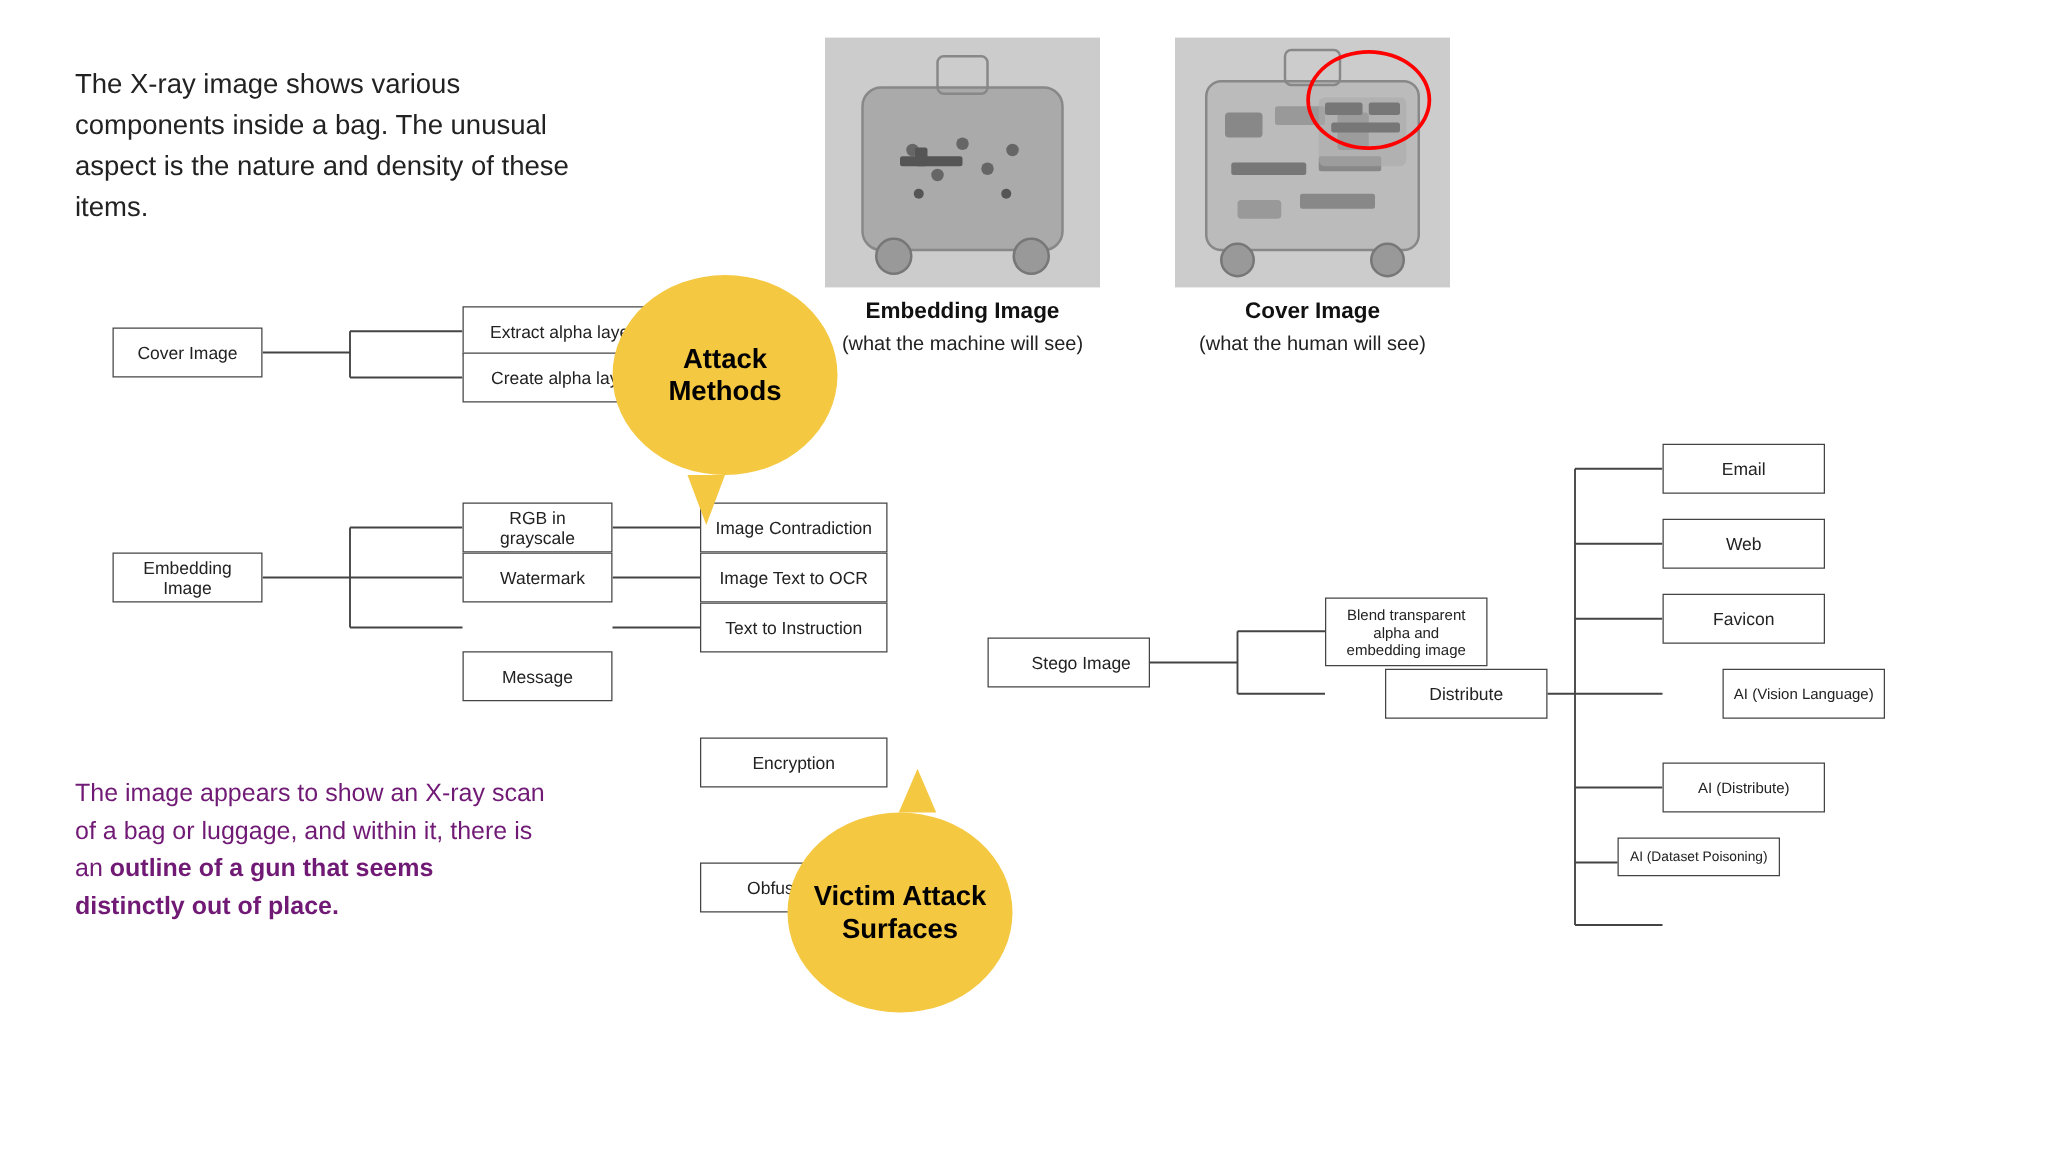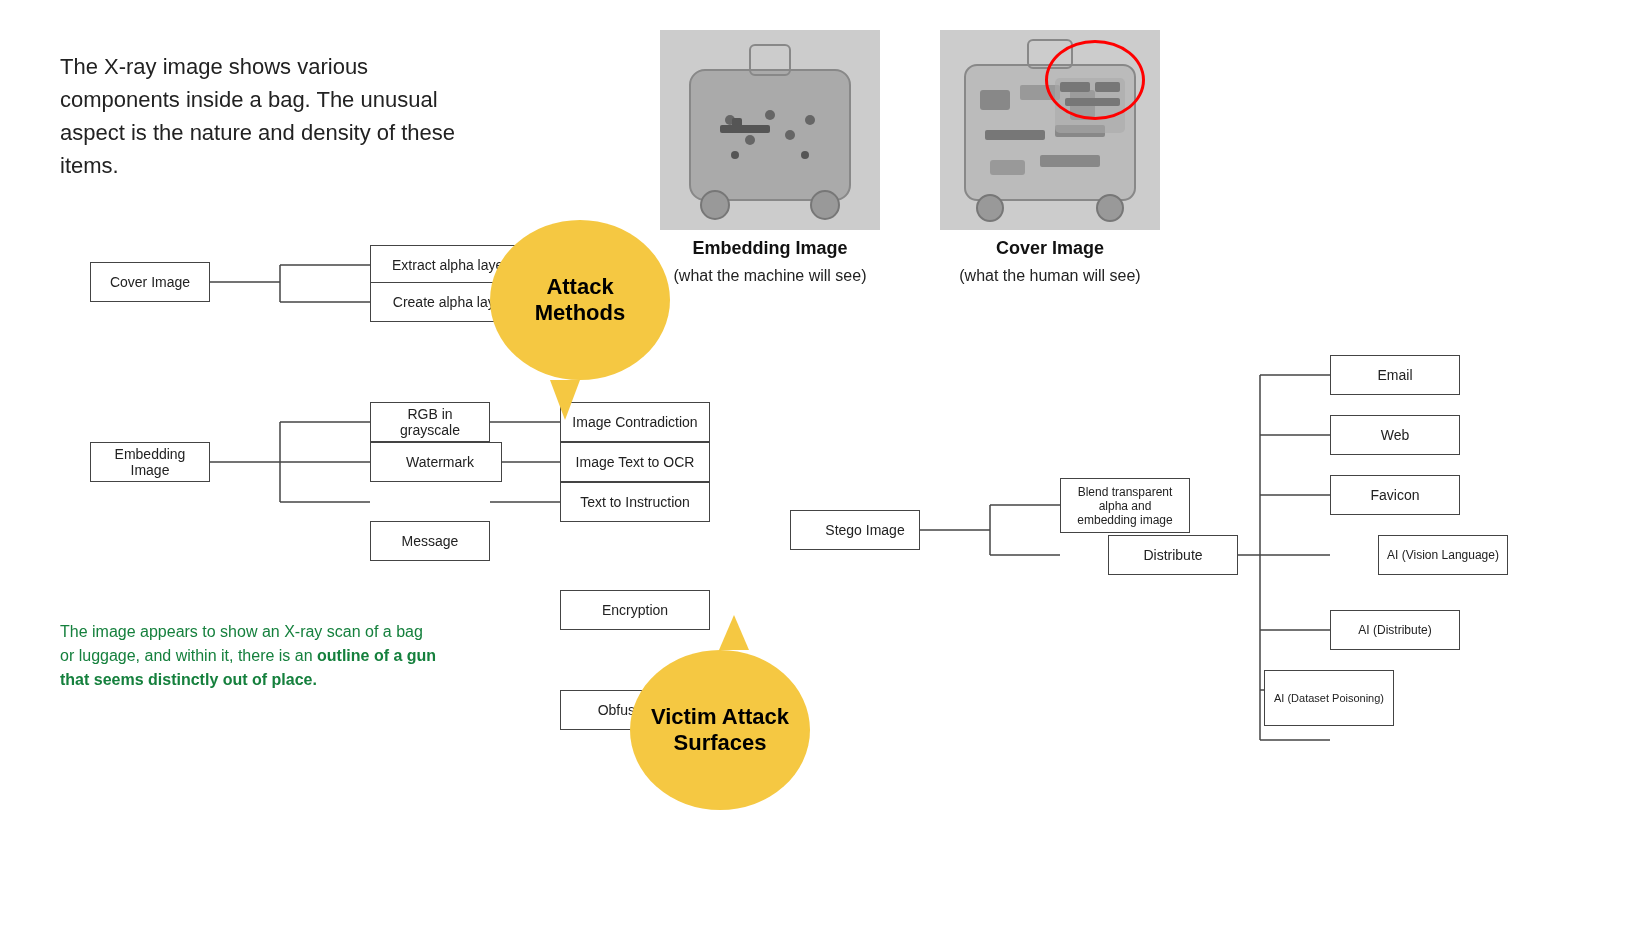--- a/index.html
+++ b/index.html
@@ -29,23 +29,23 @@
       line-height: 1.5;
       color: #222;
     }
 
     
     .bottom-left-text {
       position: absolute;
       top: 620px;
       left: 60px;
       width: 380px;
-      font-size: 16px;
+      font-size: 20px;
       line-height: 1.5;
-      color: #15803d;
+      color: #701a75;
     }
 
     
     .diagram {
       position: absolute;
       top: 210px;
       left: 60px;
       width: 1550px;
       height: 650px;
     }
@@ -288,21 +288,21 @@
     <div class="box" style="left:30px; top:52px; width:120px; height:40px;">Cover Image</div>
 
     <div class="box" style="left:310px; top:35px; width:160px; height:40px;">Extract alpha layer</div>
 
     <div class="box" style="left:310px; top:72px; width:160px; height:40px;">Create alpha layer</div>
 
     <div class="box" style="left:30px; top:232px; width:120px; height:40px;">Embedding Image</div>
 
     <div class="box" style="left:310px; top:192px; width:120px; height:40px;">RGB in grayscale</div>
 
-    <div class="box" style="left:310px; top:232px; width:132px; height:40px;padding-left:16px;">Watermark</div>
+    <div class="box" style="left:310px; top:232px; width:120px; height:40px;padding-left:16px;">Watermark</div>
 
     <div class="box" style="left:310px; top:272px; width:120px; height:40px;margin-top:39px;">Message</div>
 
     <div class="box" style="left:500px; top:192px; width:150px; height:40px;">Image Contradiction</div>
 
     <div class="box" style="left:500px; top:232px; width:150px; height:40px;">Image Text to OCR</div>
 
     <div class="box" style="left:500px; top:272px; width:150px; height:40px;">Text to Instruction</div>
 
     <div class="box" style="left:500px; top:380px; width:150px; height:40px;">Encryption</div>
@@ -318,21 +318,21 @@
     <div class="box" style="left:1270px; top:145px; width:130px; height:40px;">Email</div>
 
     <div class="box" style="left:1270px; top:205px; width:130px; height:40px;">Web</div>
 
     <div class="box" style="left:1270px; top:265px; width:130px; height:40px;">Favicon</div>
 
     <div class="box" style="left:1270px; top:325px; width:130px; height:40px; font-size:12px;margin-left:48px;">AI (Vision Language)</div>
 
     <div class="box" style="left:1270px; top:400px; width:130px; height:40px; font-size:12px;">AI (Distribute)</div>
 
-    <div class="box" style="left:1204px; top:460px; width:130px; height:56px; font-size:11px;">AI (Dataset Poisoning)</div>
+    <div class="box" style="left:1234px; top:460px; width:130px; height:31px; font-size:11px;">AI (Dataset Poisoning)</div>
 
     <div class="speech-bubble bubble-attack">
       <span>Attack Methods</span>
     </div>
 
     <div class="speech-bubble bubble-victim">
       <span>Victim Attack Surfaces</span>
     </div>
 
   </div>

